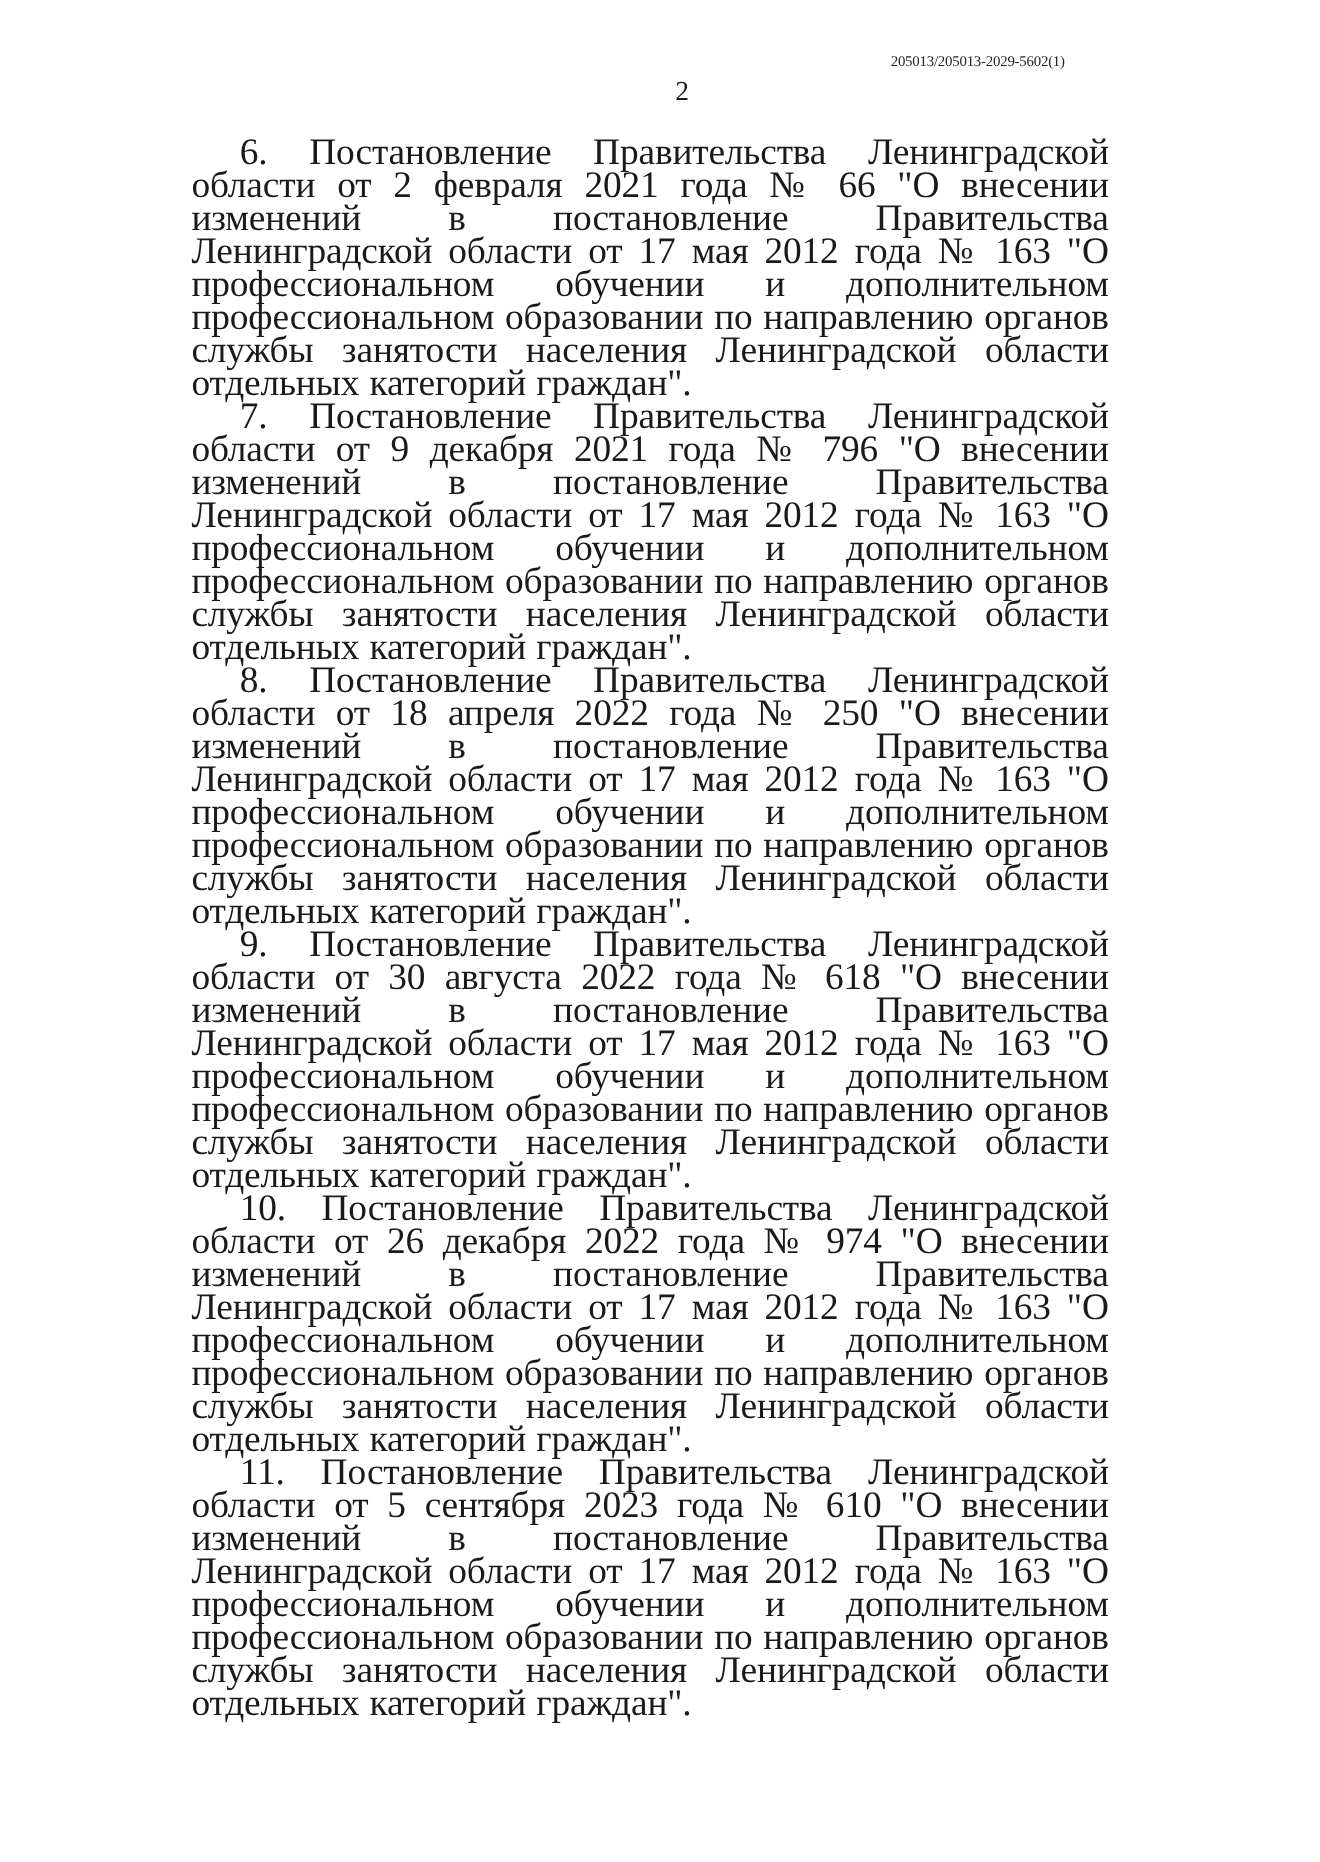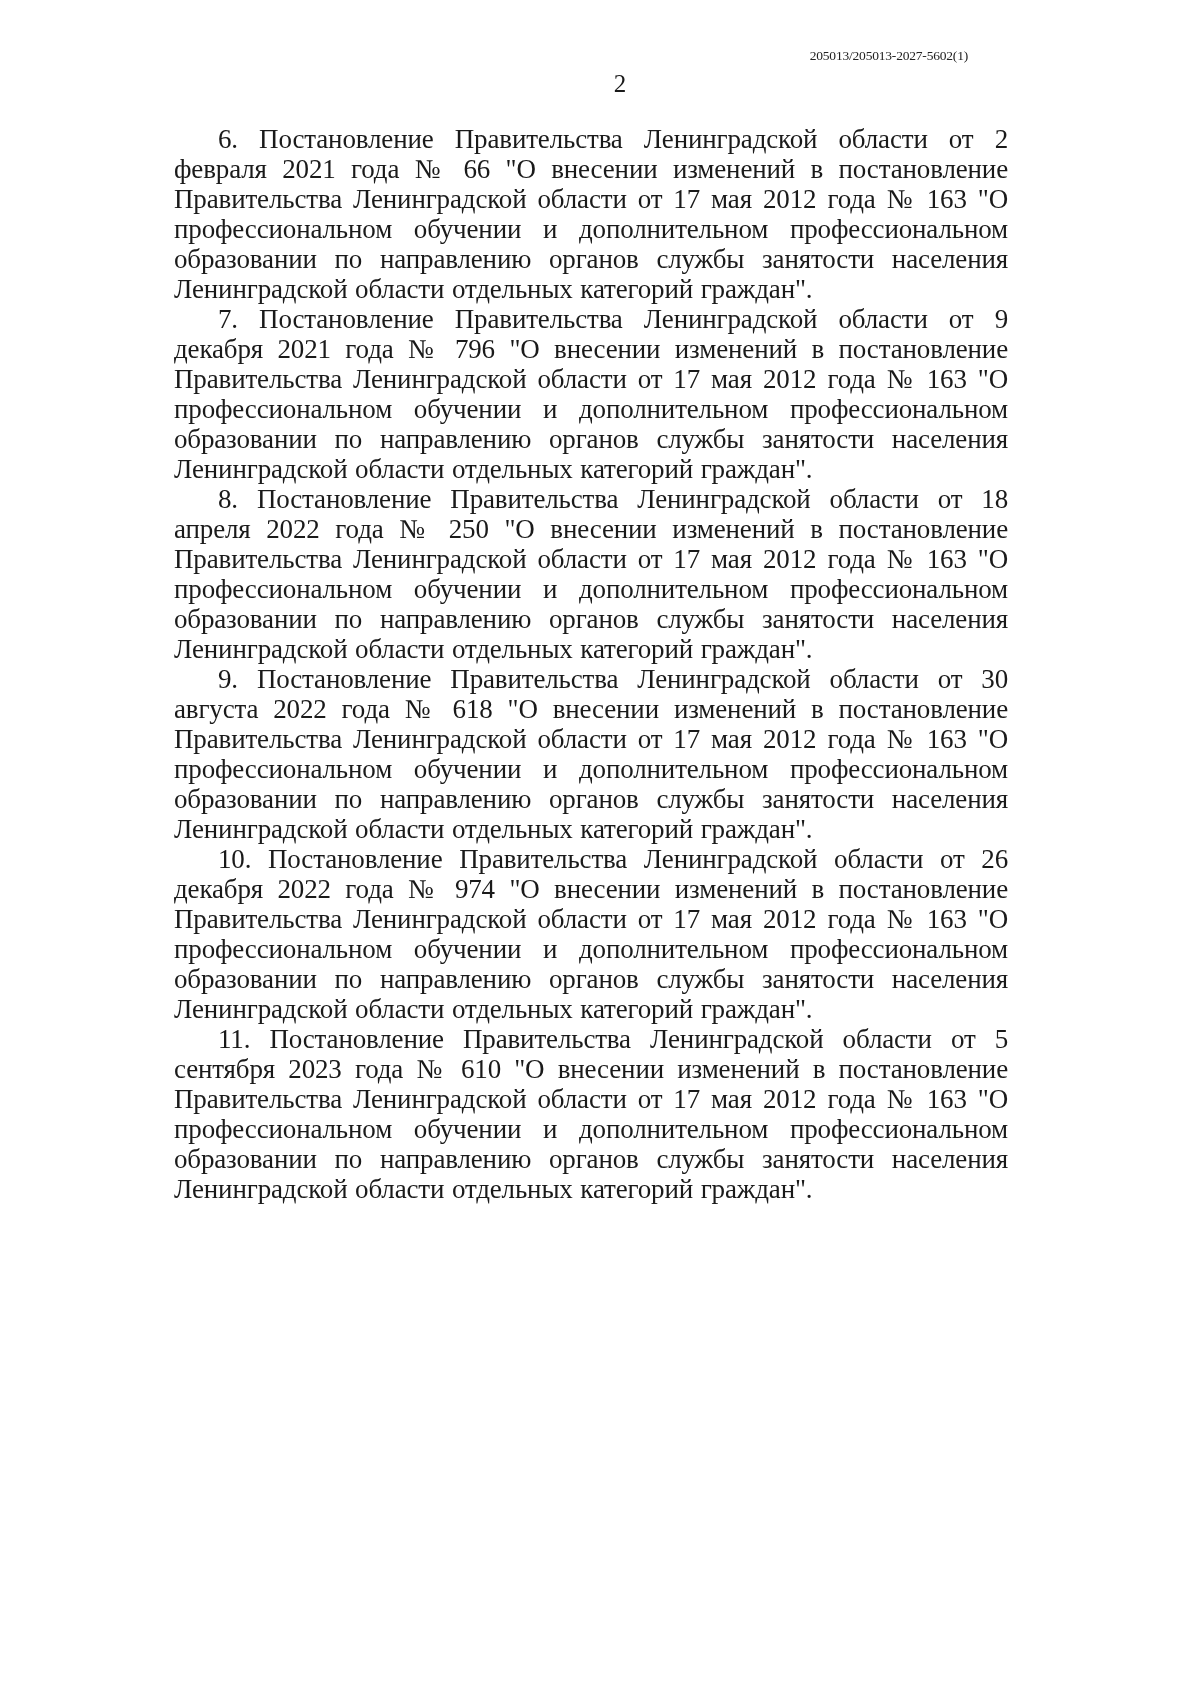--- a/index.html
+++ b/index.html
@@ -12,29 +12,29 @@
       font-size: 13.5px; letter-spacing: -0.2px; color: #222;
     }
     .page-number {
       position: absolute; top: 70px; left: 0; width: 1240px; text-align: center;
       font-size: 25px;
     }
     .body-text {
       position: absolute; top: 124px; left: 174px; width: 834px;
     }
     .para {
-      margin: 0; font-size: 27px; line-height: 30px;
+      margin: 0; font-size: 34px; line-height: 30px;
       text-align: justify; text-indent: 44px; letter-spacing: -0.15px;
       word-spacing: 1px;
     }
   </style>
 </head>
 <body>
 
-<div class="doc-id">205013/205013-2027-5602(1)</div>
+<div class="doc-id">205013/205013-2029-5602(1)</div>
 <div class="page-number">2</div>
 
 <div class="body-text">
   <p class="para">6. Постановление Правительства Ленинградской области от 2 февраля 2021 года № 66 "О внесении изменений в постановление Правительства Ленинградской области от 17 мая 2012 года № 163 "О профессиональном обучении и дополнительном профессиональном образовании по направлению органов службы занятости населения Ленинградской области отдельных категорий граждан".</p>
   <p class="para">7. Постановление Правительства Ленинградской области от 9 декабря 2021 года № 796 "О внесении изменений в постановление Правительства Ленинградской области от 17 мая 2012 года № 163 "О профессиональном обучении и дополнительном профессиональном образовании по направлению органов службы занятости населения Ленинградской области отдельных категорий граждан".</p>
   <p class="para">8. Постановление Правительства Ленинградской области от 18 апреля 2022 года № 250 "О внесении изменений в постановление Правительства Ленинградской области от 17 мая 2012 года № 163 "О профессиональном обучении и дополнительном профессиональном образовании по направлению органов службы занятости населения Ленинградской области отдельных категорий граждан".</p>
   <p class="para">9. Постановление Правительства Ленинградской области от 30 августа 2022 года № 618 "О внесении изменений в постановление Правительства Ленинградской области от 17 мая 2012 года № 163 "О профессиональном обучении и дополнительном профессиональном образовании по направлению органов службы занятости населения Ленинградской области отдельных категорий граждан".</p>
   <p class="para">10. Постановление Правительства Ленинградской области от 26 декабря 2022 года № 974 "О внесении изменений в постановление Правительства Ленинградской области от 17 мая 2012 года № 163 "О профессиональном обучении и дополнительном профессиональном образовании по направлению органов службы занятости населения Ленинградской области отдельных категорий граждан".</p>
   <p class="para">11. Постановление Правительства Ленинградской области от 5 сентября 2023 года № 610 "О внесении изменений в постановление Правительства Ленинградской области от 17 мая 2012 года № 163 "О профессиональном обучении и дополнительном профессиональном образовании по направлению органов службы занятости населения Ленинградской области отдельных категорий граждан".</p>
 </div>

